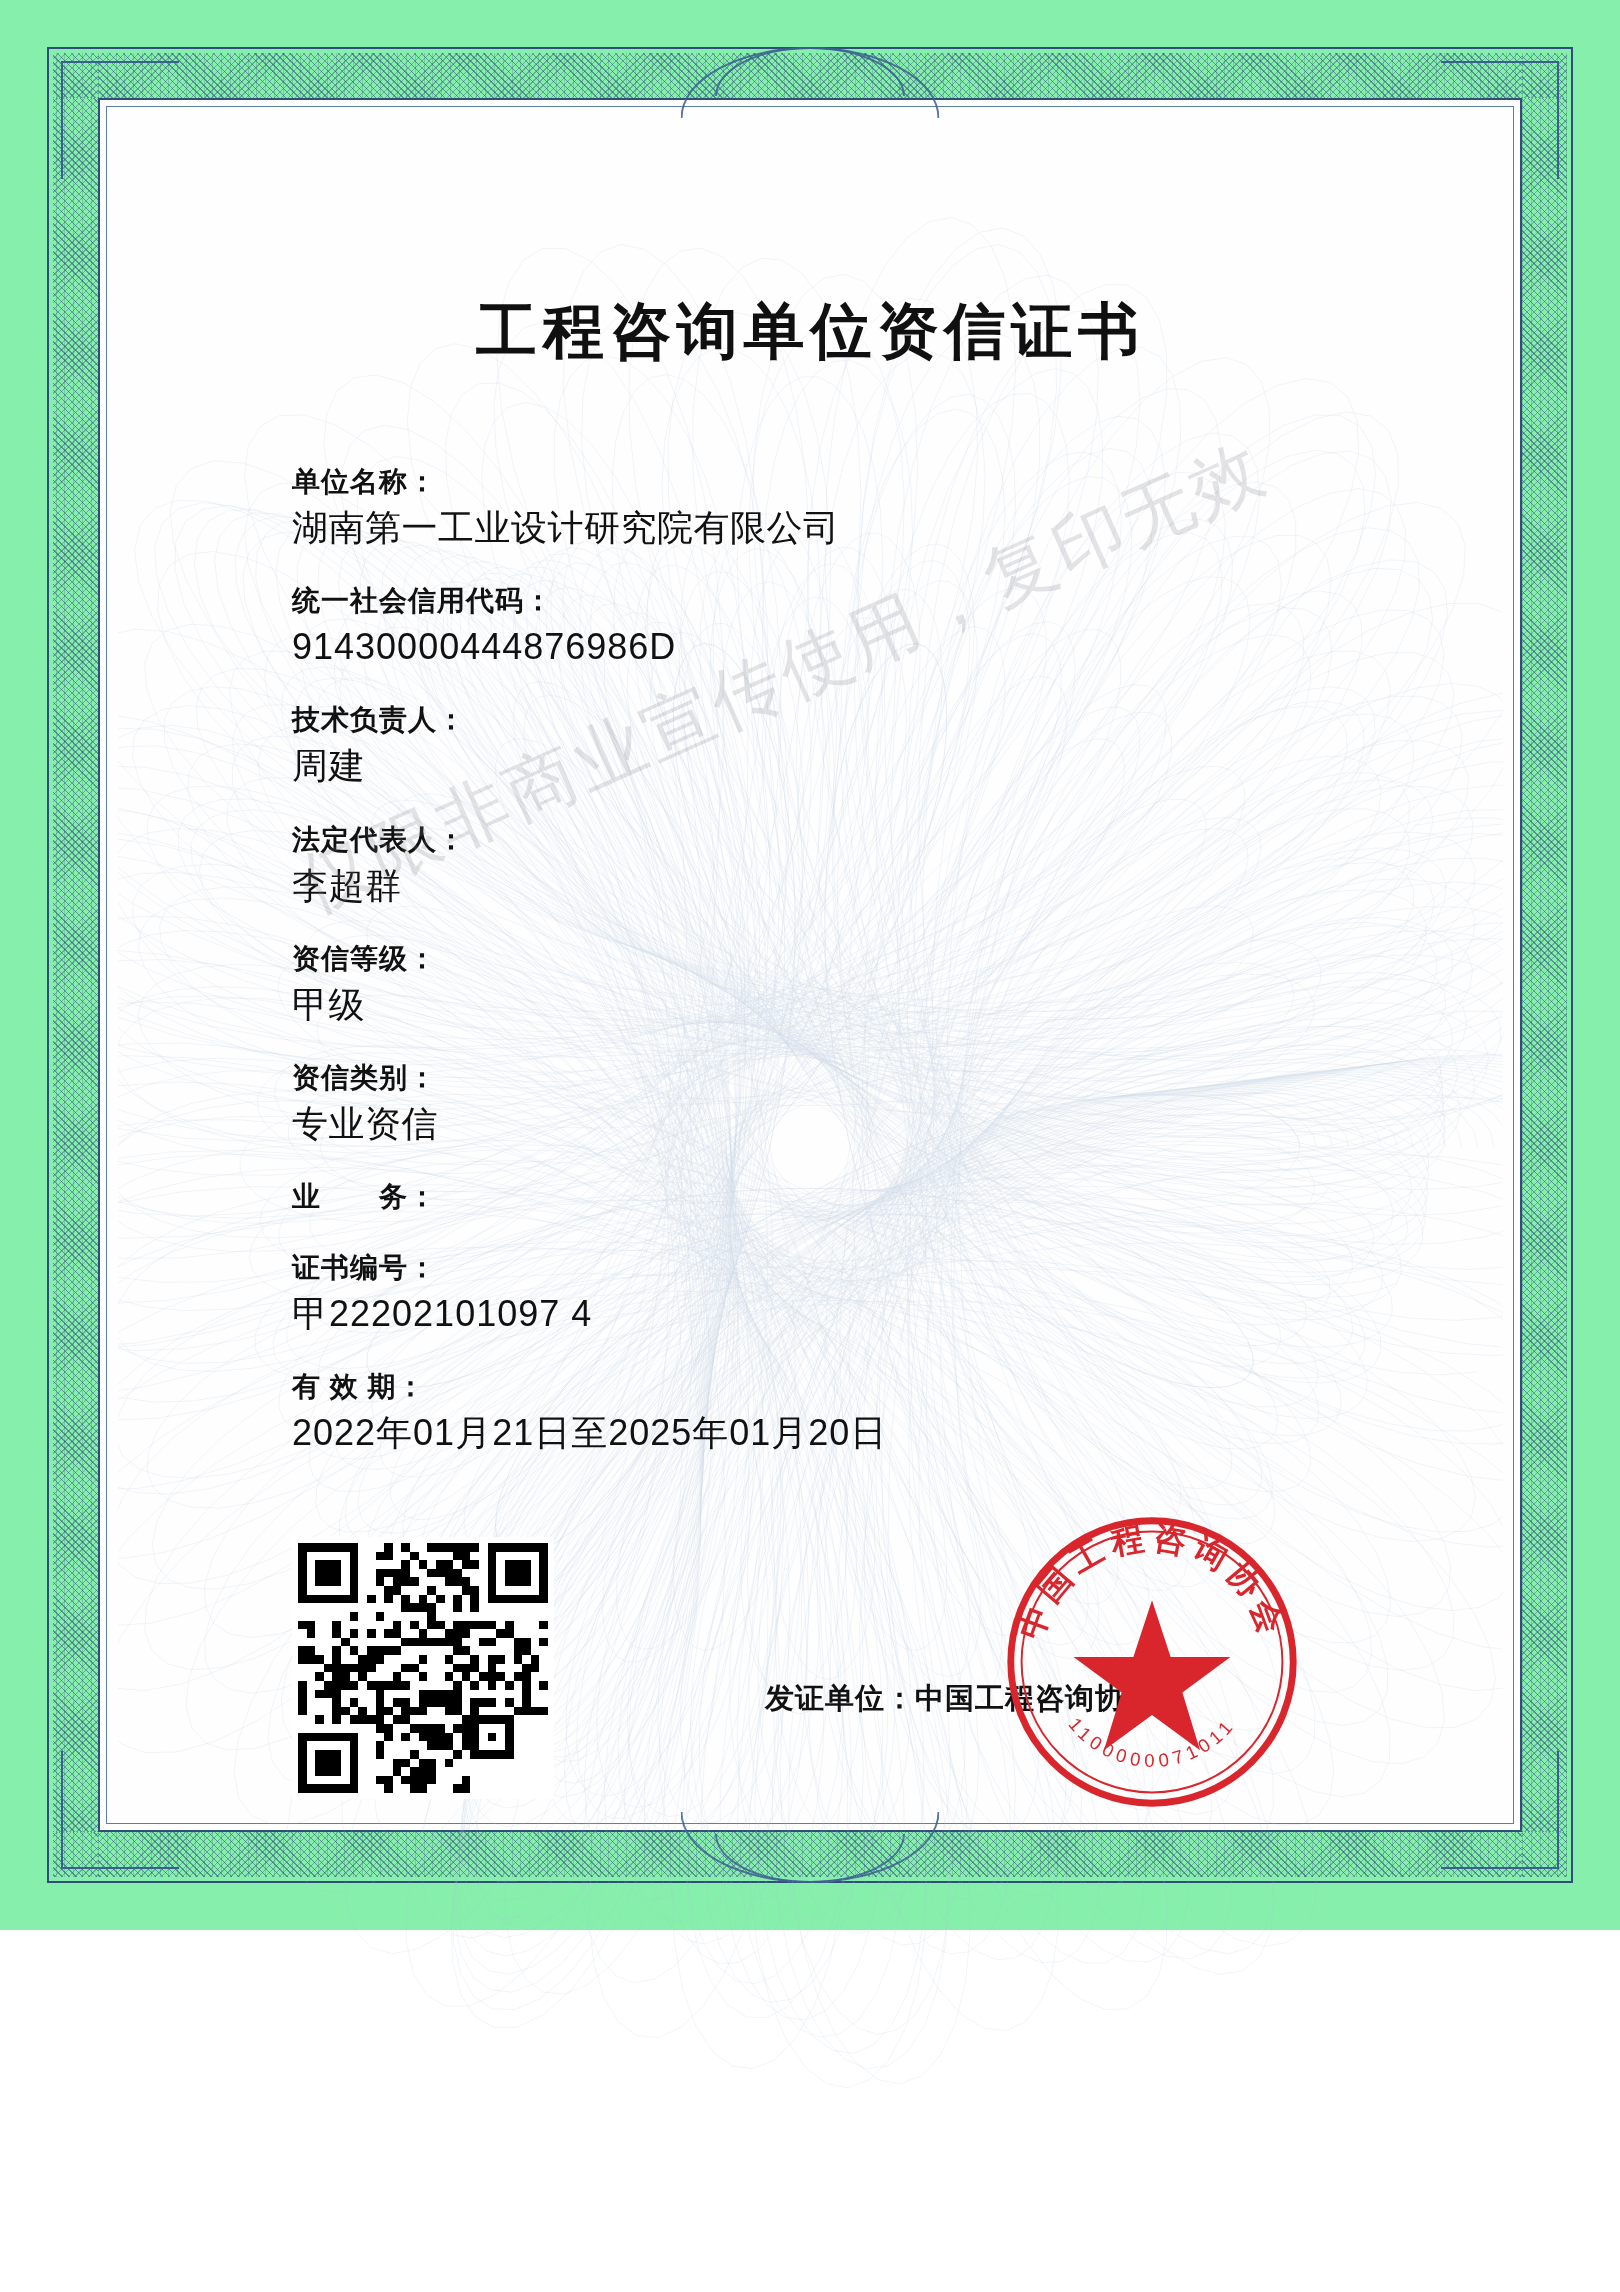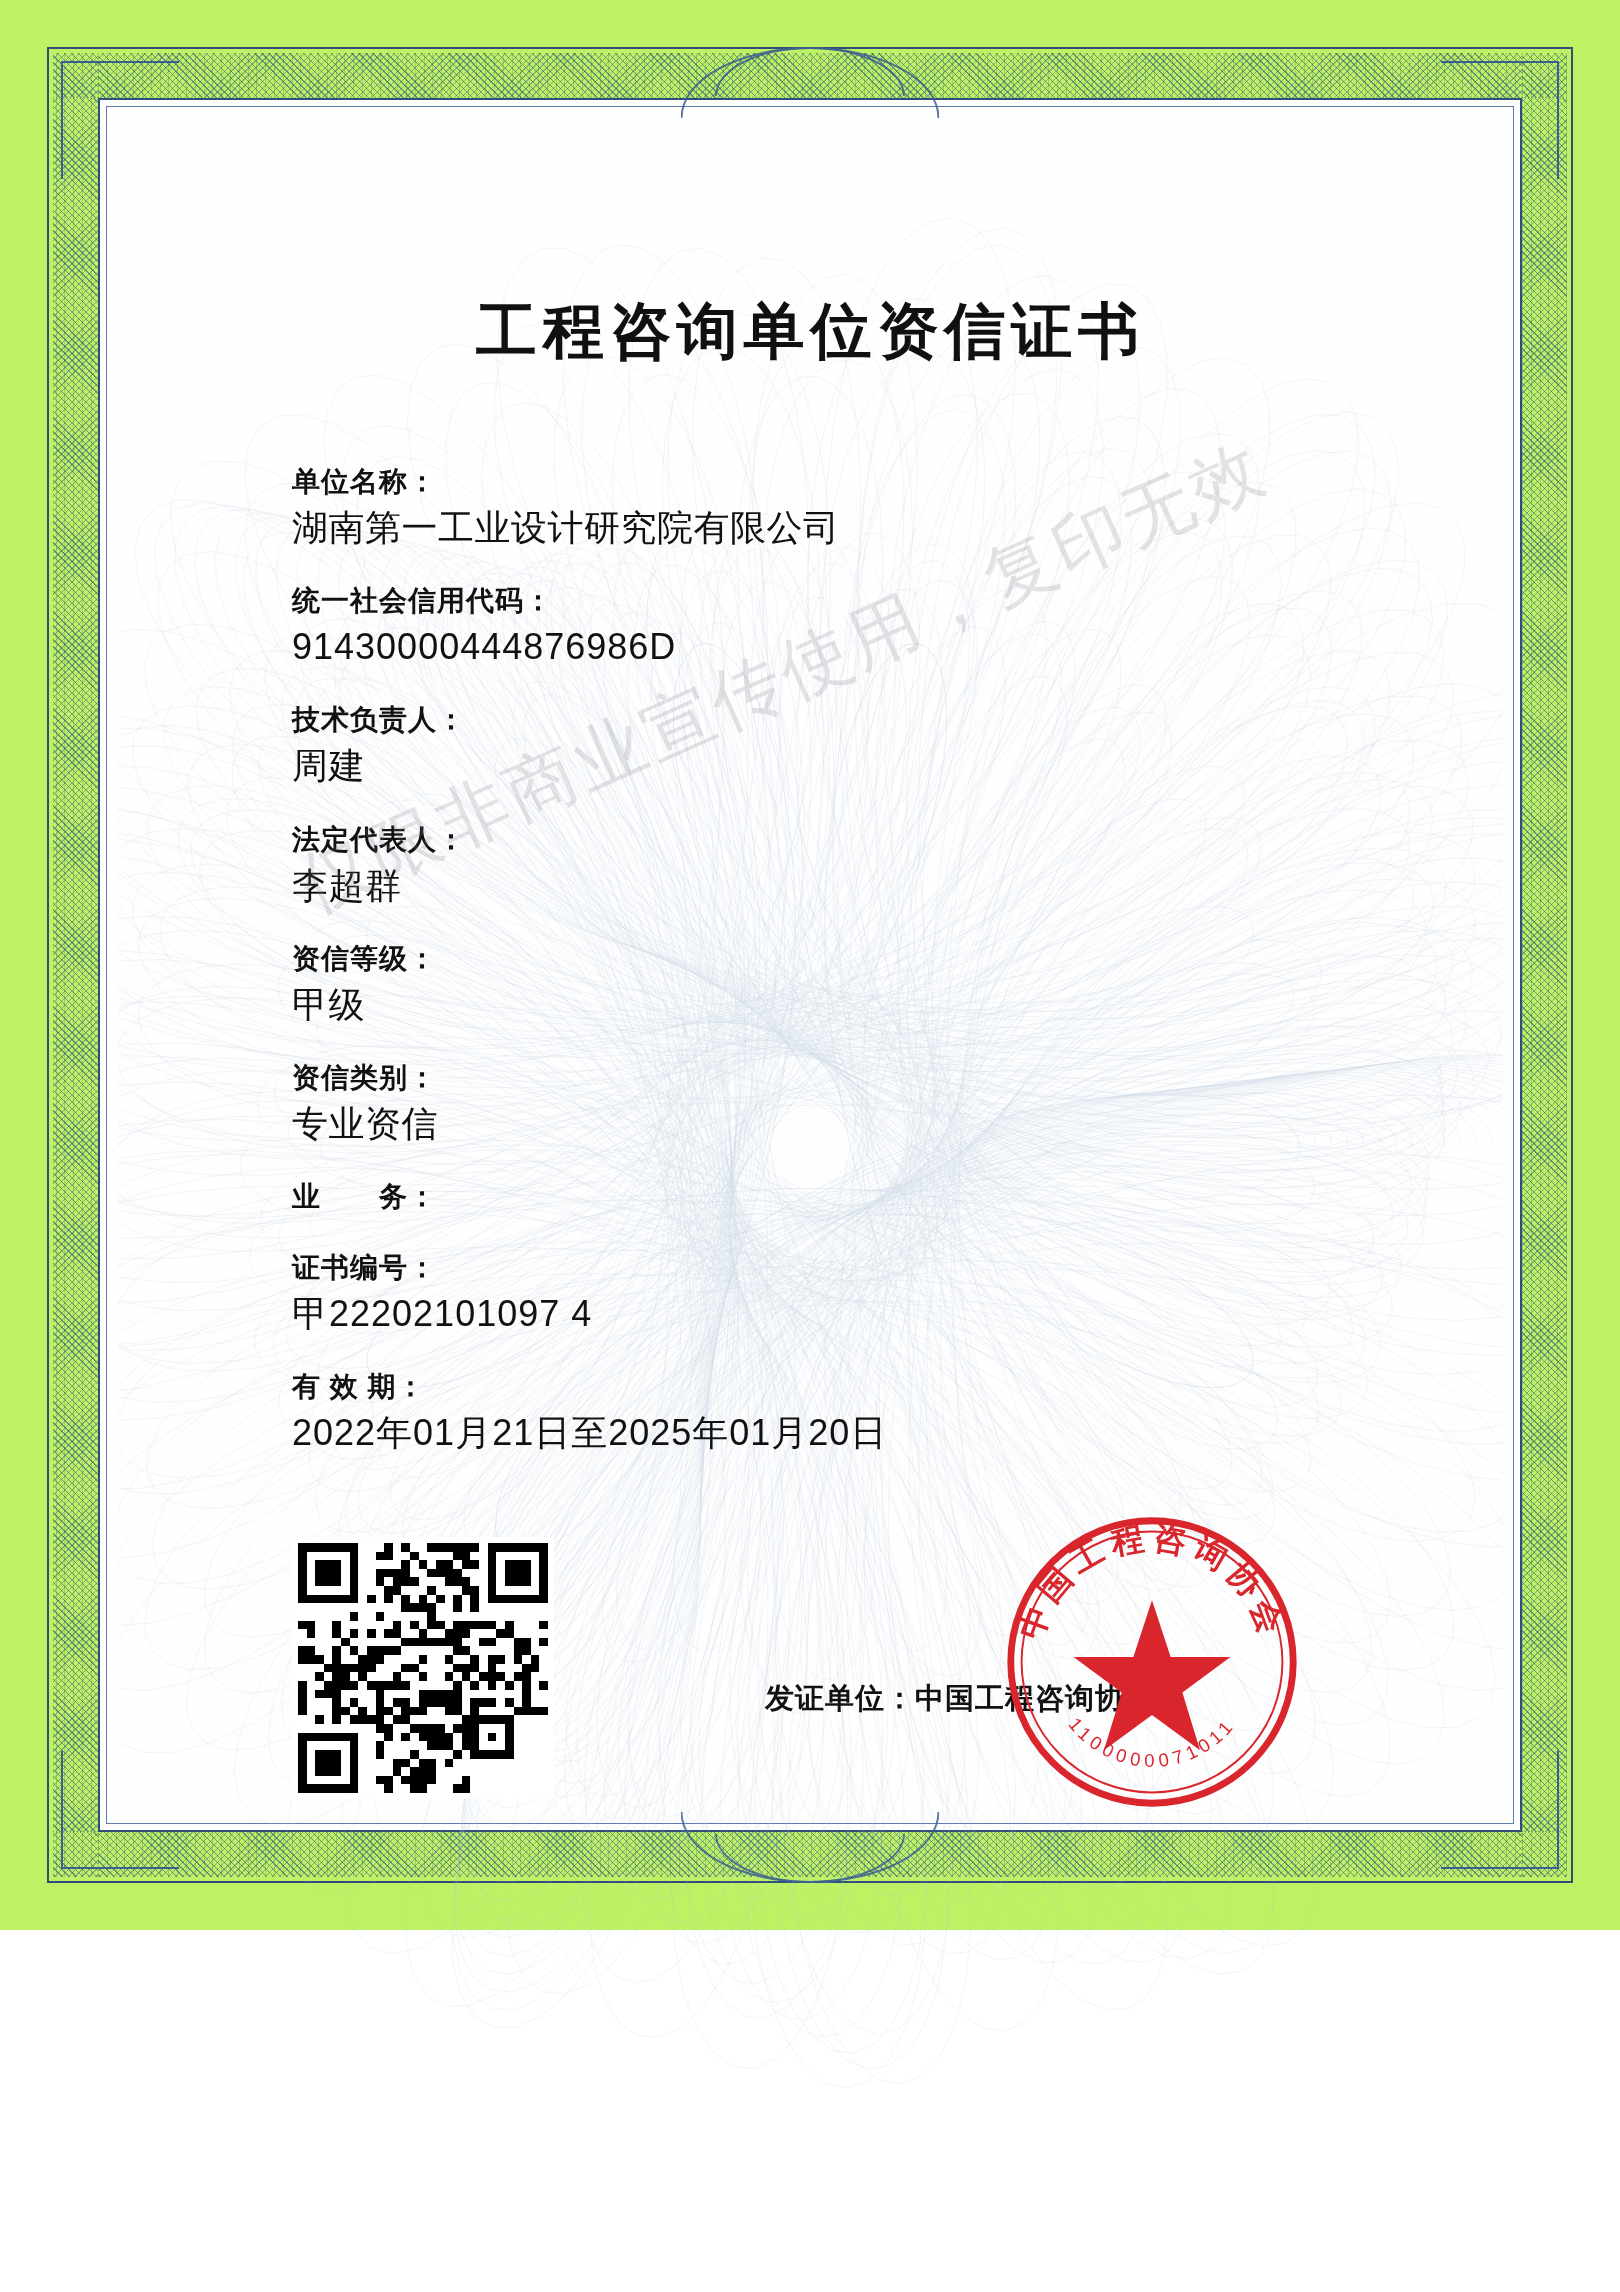--- a/index.html
+++ b/index.html
@@ -14,21 +14,21 @@
     overflow: hidden;
     position: relative;
   }
 
   
   .certificate {
     position: absolute;
     left: 0; top: 0;
     width: 1620px;
     height: 1930px;
-    background: #bef264;
+    background: #86efac;
   }
 
   .border-outer {
     position: absolute;
     left: 47px; top: 47px;
     right: 47px; bottom: 47px;
     border: 2.9px solid #2f4f7a;
     box-sizing: border-box;
   }
   .border-guilloche {

